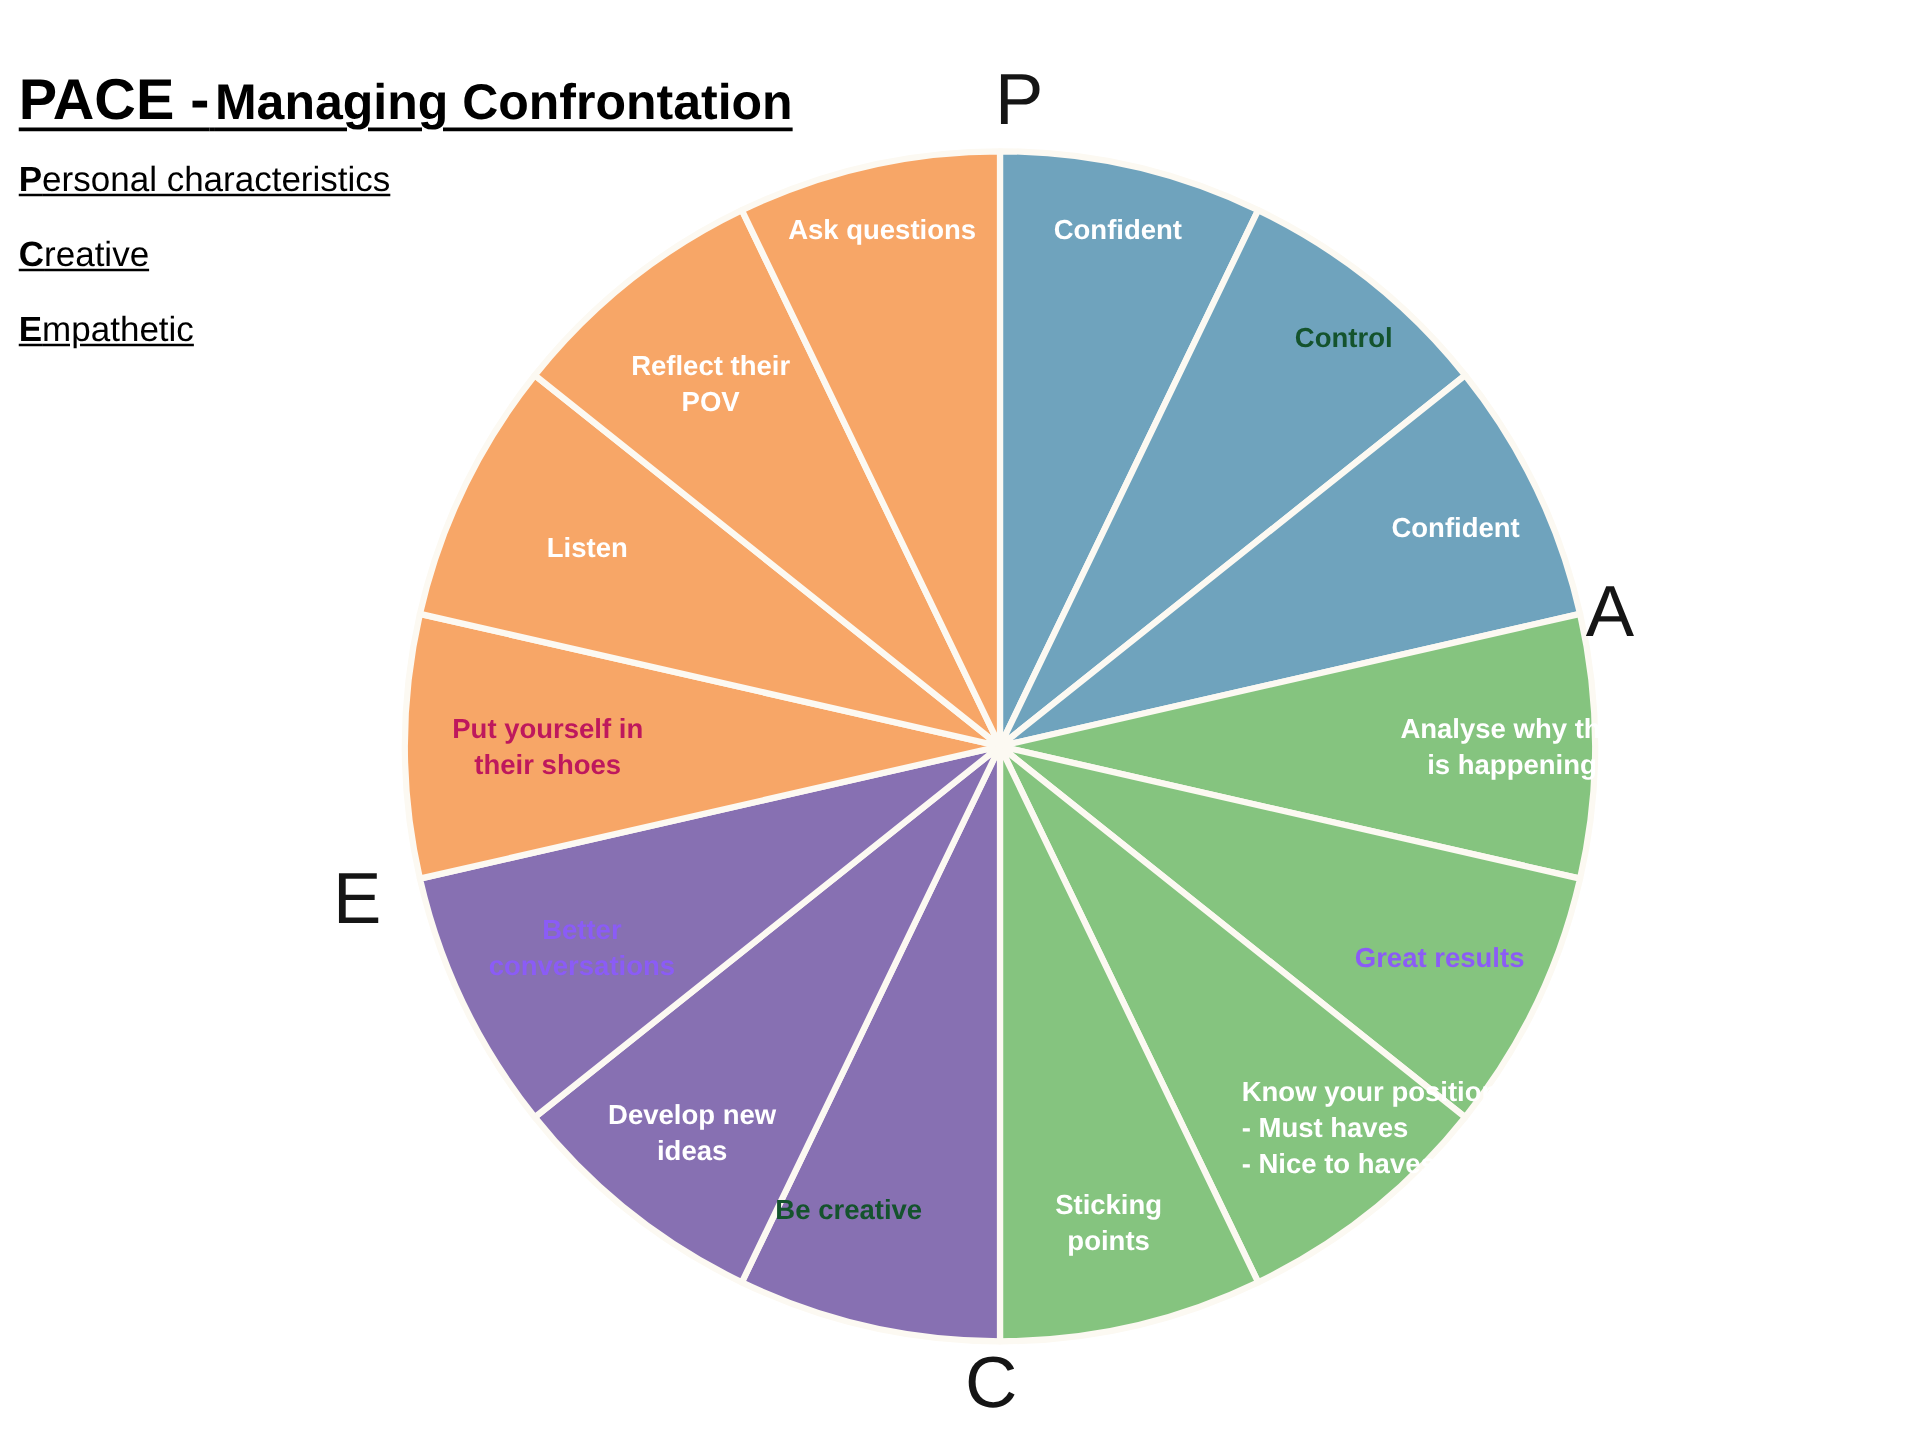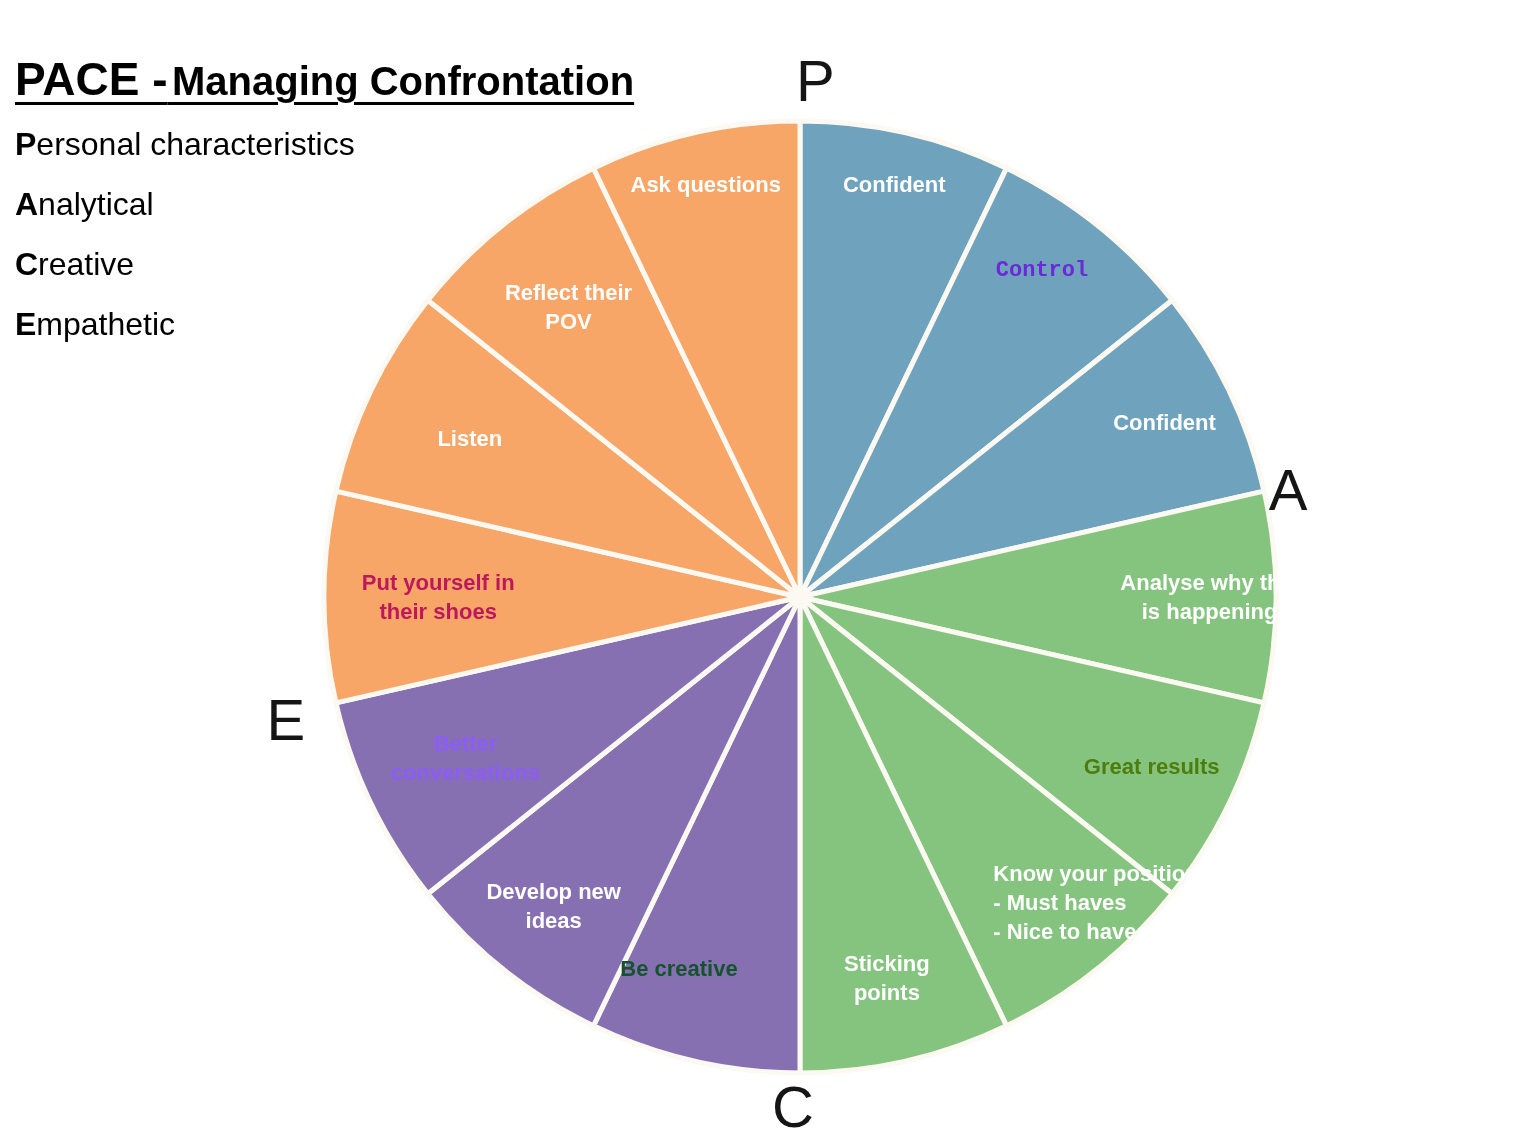--- a/index.html
+++ b/index.html
@@ -20,24 +20,25 @@
   .title-line {
     margin: 0 0 8px 0;
     text-decoration: underline;
     text-decoration-thickness: 3px;
     text-underline-offset: 7px;
     white-space: nowrap;
   }
   .title-main { font-size: 46px; font-weight: 700; }
   .title-sub  { font-size: 40px; font-weight: 700; }
   .acronym-line {
-    font-size: 32px;
+    font-size: 28px;
     font-weight: 400;
     line-height: 60px;
     white-space: nowrap;
+    text-decoration: underline;
   }
   .acronym-letter { font-weight: 700; }
   .pie-svg { position: absolute; left: 0; top: 0; }
   .slice-label {
     position: absolute;
     color: #ffffff;
     font-size: 22px;
     font-weight: 700;
     line-height: 29px;
     text-align: center;
@@ -59,23 +60,20 @@
 
   <div class="header">
     <div class="title-line">
       <span class="title-main">PACE -</span>
       <span class="title-sub">Managing Confrontation</span>
     </div>
     <div class="acronym-line">
       <span class="acronym-letter">P</span><span>ersonal characteristics</span>
     </div>
     <div class="acronym-line">
-      <span class="acronym-letter">A</span><span>nalytical</span>
-    </div>
-    <div class="acronym-line">
       <span class="acronym-letter">C</span><span>reative</span>
     </div>
     <div class="acronym-line">
       <span class="acronym-letter">E</span><span>mpathetic</span>
     </div>
   </div>
 
   <svg class="pie-svg" id="pie-svg" width="1527" height="1144" viewBox="0 0 1527 1144">
       <path d="M 800 597 L 800.00 121.00 A 476 476 0 0 1 1006.53 168.14 Z" fill="#6fa3bd" stroke="#fcf9f2" stroke-width="5" stroke-linejoin="round"></path>
       <path d="M 800 597 L 1006.53 168.14 A 476 476 0 0 1 1172.15 300.22 Z" fill="#6fa3bd" stroke="#fcf9f2" stroke-width="5" stroke-linejoin="round"></path>
@@ -88,24 +86,24 @@
       <path d="M 800 597 L 593.47 1025.86 A 476 476 0 0 1 427.85 893.78 Z" fill="#8770b2" stroke="#fcf9f2" stroke-width="5" stroke-linejoin="round"></path>
       <path d="M 800 597 L 427.85 893.78 A 476 476 0 0 1 335.93 702.92 Z" fill="#8770b2" stroke="#fcf9f2" stroke-width="5" stroke-linejoin="round"></path>
       <path d="M 800 597 L 335.93 702.92 A 476 476 0 0 1 335.93 491.08 Z" fill="#f7a667" stroke="#fcf9f2" stroke-width="5" stroke-linejoin="round"></path>
       <path d="M 800 597 L 335.93 491.08 A 476 476 0 0 1 427.85 300.22 Z" fill="#f7a667" stroke="#fcf9f2" stroke-width="5" stroke-linejoin="round"></path>
       <path d="M 800 597 L 427.85 300.22 A 476 476 0 0 1 593.47 168.14 Z" fill="#f7a667" stroke="#fcf9f2" stroke-width="5" stroke-linejoin="round"></path>
       <path d="M 800 597 L 593.47 168.14 A 476 476 0 0 1 800.00 121.00 Z" fill="#f7a667" stroke="#fcf9f2" stroke-width="5" stroke-linejoin="round"></path>
     </svg>
 
   <div id="label-layer">
       <div class="slice-label" style="left: 894.3px; top: 184px; color: rgb(255, 255, 255);">Confident</div>
-      <div class="slice-label" style="left: 1042px; top: 269.5px; color: #6d28d9; font-family: Liberation Mono, monospace;">Control</div>
+      <div class="slice-label" style="left: 1075px; top: 269.5px; color: #14532d;">Control</div>
       <div class="slice-label" style="left: 1164.5px; top: 421.5px; color: rgb(255, 255, 255);">Confident</div>
       <div class="slice-label" style="left: 1185.6px; top: 597px; color: rgb(255, 255, 255); margin-left: 24px;">Analyse why this<br>is happening</div>
-      <div class="slice-label" style="left: 1151.7px; top: 766.4px; color: #4d7c0f;">Great results</div>
+      <div class="slice-label" style="left: 1151.7px; top: 766.4px; color: #8b5cf6;">Great results</div>
       <div class="slice-label" style="left: 1096px; top: 902.2px; text-align: left; color: rgb(255, 255, 255);">Know your position<br>- Must haves<br>- Nice to haves</div>
       <div class="slice-label" style="left: 886.9px; top: 977.5px; color: rgb(255, 255, 255);">Sticking<br>points</div>
       <div class="slice-label" style="left: 679px; top: 968.3px; color: #14532d;">Be creative</div>
       <div class="slice-label" style="left: 553.7px; top: 905.9px; color: rgb(255, 255, 255);">Develop new<br>ideas</div>
       <div class="slice-label" style="left: 465.5px; top: 758.1px; color: #8b5cf6;">Better<br>conversations</div>
       <div class="slice-label" style="left: 438.2px; top: 597px; color: #be185d;">Put yourself in<br>their shoes</div>
       <div class="slice-label" style="left: 469.8px; top: 438px; color: rgb(255, 255, 255);">Listen</div>
       <div class="slice-label" style="left: 568.5px; top: 306.7px; color: rgb(255, 255, 255);">Reflect their<br>POV</div>
       <div class="slice-label" style="left: 705.7px; top: 184px; color: rgb(255, 255, 255);">Ask questions</div>
       <div class="quadrant-letter" style="left: 815.3px; top: 80.3px;">P</div>

